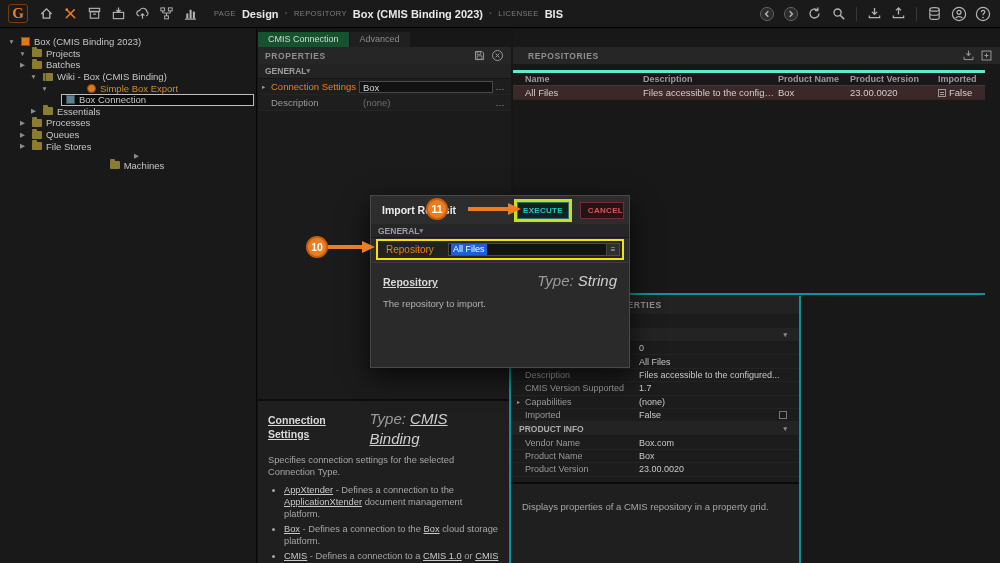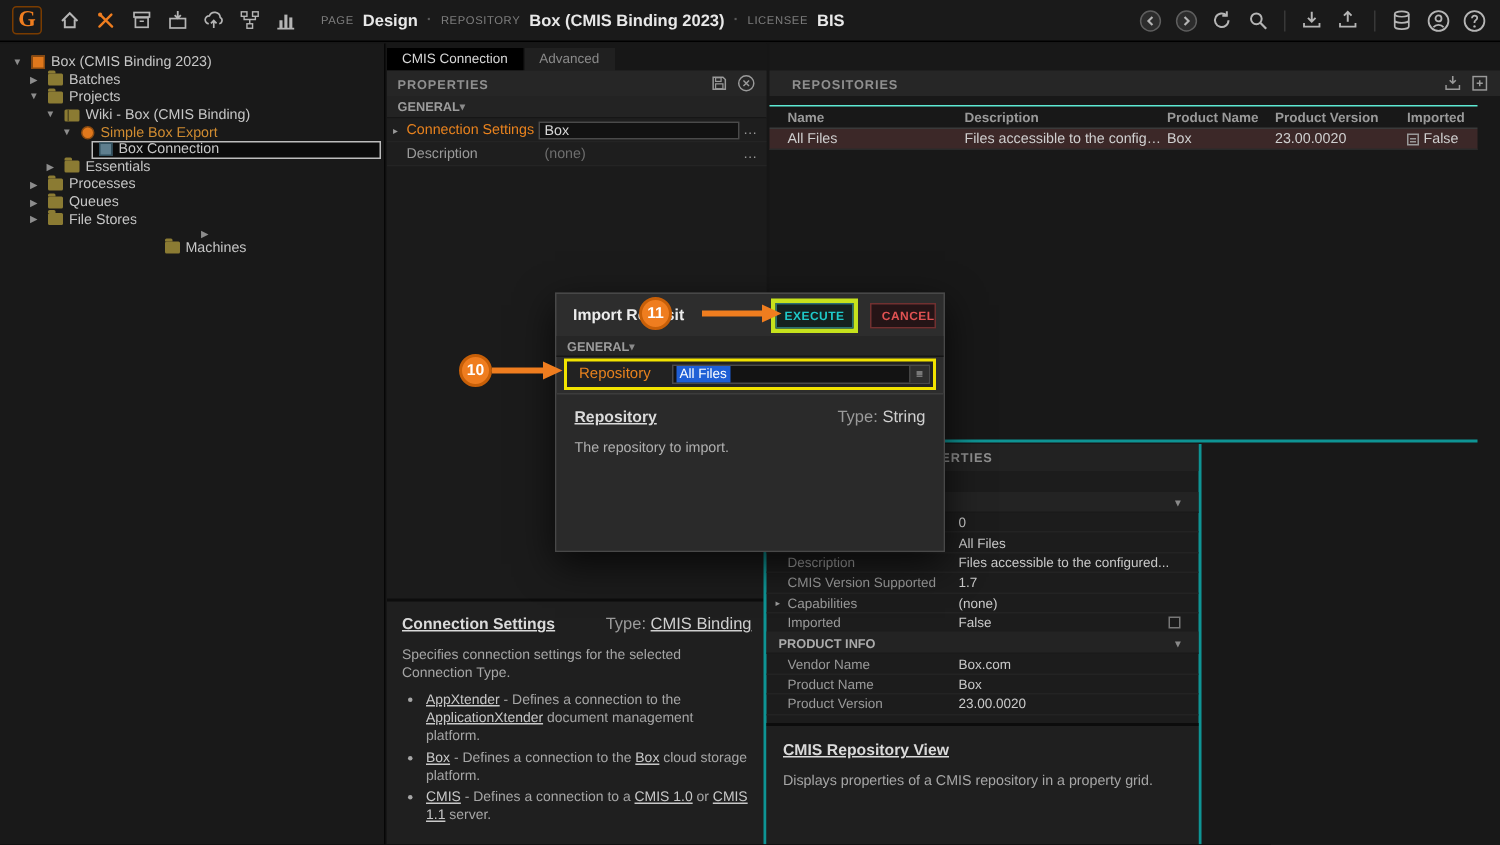--- a/index.html
+++ b/index.html
@@ -43,50 +43,50 @@
   
   .panel-header { height:17px; background:#262626; display:flex; align-items:center; justify-content:space-between;
                   padding:0 7px; font-size:8.5px; font-weight:bold; color:#8f8f8f; letter-spacing:.6px; flex:none; }
   .ph-icons { display:flex; gap:5px; align-items:center; }
   .ph-icons span { cursor:pointer; display:flex; }
   .section-row { height:15px; background:#232323; display:flex; align-items:center; justify-content:flex-start;
                  padding:0 7px; font-size:8.5px; font-weight:bold; color:#9d9d9d; border-bottom:1px solid #161616; flex:none; }
   .chev { font-size:7px; color:#8a8a8a; }
   .help-title { font-size:10.5px; font-weight:bold; color:#dadada; text-decoration:underline; }
   .help-title-row { display:flex; justify-content:space-between; align-items:baseline; margin-bottom:6px; }
-  .help-type { font-size:11px; color:#9a9a9a; }
+  .help-type { font-size:15px; color:#9a9a9a;font-style:italic; }
   .help-type .t-value { color:#cfcfcf; }
   .link { text-decoration:underline; color:#c9c9c9; cursor:pointer; }
 
   
   .center { position:absolute; left:258px; top:29px; width:253px; bottom:0; background:#1b1b1b;
             display:flex; flex-direction:column; }
   .tabstrip { height:18px; background:#171717; display:flex; gap:1px; flex:none; align-items:flex-end; }
   .tab { padding:2px 10px 3px; font-size:9px; color:#8a8a8a; background:#202020; cursor:pointer; }
-  .tab.active { background:#000000; color:#d8d8d8; }
+  .tab.active { background:#14532d; color:#d8d8d8; }
   .prop-row { height:16px; display:flex; align-items:center; padding:0 4px; border-bottom:1px solid #242424; font-size:9.5px; flex:none; background:#1e1e1e; }
   .prow-exp { width:9px; font-size:6.5px; color:#999; flex:none; }
   .prop-label { width:88px; flex:none; color:#9a9a9a; overflow:hidden; white-space:nowrap; }
   .prop-label.accent { color:#e8821e; }
   .prop-value-box { flex:1; border:1px solid #4a4a4a; background:#121212; height:12px; line-height:11px; padding:0 3px; color:#d6d6d6; cursor:pointer; }
   .prop-value { flex:1; padding:0 4px; }
   .muted { color:#6e6e6e; }
   .more-btn { width:14px; text-align:center; color:#9a9a9a; cursor:pointer; flex:none; }
   .center-fill { flex:1; background:#1b1b1b; }
   .help-pane { flex:none; height:164px; background:#1f1f1f; border-top:2px solid #0d0d0d;
                padding:8px 10px; font-size:9.3px; color:#a6a6a6; overflow:hidden; line-height:1.3; }
   .help-pane p { margin:0 0 6px; }
   ul.bullets { margin:2px 0 0; padding-left:16px; }
   ul.bullets li { margin-bottom:2.5px; }
 
   
   .right { position:absolute; left:513px; top:29px; right:0; bottom:0; background:#181818; }
   .right .panel-header { margin-top:18px;padding-left:15px; }
   .table-header { margin-top:6px; height:16px; display:flex; align-items:center; font-size:9px; font-weight:bold;
-                  color:#9a9a9a; border-bottom:1px solid #3a3a3a; border-top:1px solid #5eead4; width:472px; }
+                  color:#9a9a9a; border-bottom:1px solid #3a3a3a; border-top:3px solid #5eead4; width:472px; }
   .repo-row { height:14px; display:flex; align-items:center; background:#3c2828; font-size:9.5px; color:#cfcfcf;
               border-bottom:1px solid #2a2a2a; width:472px; cursor:pointer; }
   .col { overflow:hidden; white-space:nowrap; text-overflow:ellipsis; }
   .c0 { width:130px; padding-left:12px; flex:none; }
   .c1 { width:135px; flex:none; }
   .c2 { width:72px; flex:none; }
   .c3 { width:88px; flex:none; }
   .c4 { flex:1; }
   .imp { display:flex; align-items:center; gap:3px; }
   .imp-box { width:8px; height:8px; border:1px solid #999; position:relative; flex:none; }
@@ -271,41 +271,41 @@
   <aside class="sidebar">
     <div id="tree">
         <div class="tree-row" style="padding-left: 6px;">
           <span class="expander">▼</span>
           <span class="row-content">
             <span class="tree-icon icon-cube"></span>
             <span class="tree-label">Box (CMIS Binding 2023)</span>
           </span>
         </div>
         <div class="tree-row" style="padding-left: 17px;">
+          <span class="expander">▼</span>
+          <span class="row-content">
+            <span class="tree-icon icon-folder"></span>
+            <span class="tree-label">Projects</span>
+          </span>
+        </div>
+        <div class="tree-row" style="padding-left: 17px;">
           <span class="expander">▶</span>
           <span class="row-content">
             <span class="tree-icon icon-folder"></span>
             <span class="tree-label">Batches</span>
-          </span>
-        </div>
-        <div class="tree-row" style="padding-left: 17px;">
-          <span class="expander">▼</span>
-          <span class="row-content">
-            <span class="tree-icon icon-folder"></span>
-            <span class="tree-label">Projects</span>
           </span>
         </div>
         <div class="tree-row" style="padding-left: 28px;">
           <span class="expander">▼</span>
           <span class="row-content">
             <span class="tree-icon icon-book"></span>
             <span class="tree-label">Wiki - Box (CMIS Binding)</span>
           </span>
         </div>
-        <div class="tree-row" style="padding-left: 39px;">
+        <div class="tree-row" style="padding-left: 39px; gap: 33px;">
           <span class="expander">▼</span>
           <span class="row-content">
             <span class="tree-icon icon-gear"></span>
             <span class="tree-label accent">Simple Box Export</span>
           </span>
         </div>
         <div class="tree-row selected" style="padding-left: 50px;">
           <span class="expander"></span>
           <span class="row-content">
             <span class="tree-icon icon-plug"></span>
@@ -496,21 +496,20 @@
           <span class="lbl">Product Name</span>
           <span class="val">Box</span>
         </div>
         <div class="rp-row">
           <span class="rp-exp"></span>
           <span class="lbl">Product Version</span>
           <span class="val">23.00.0020</span>
         </div>
       </div>
     <div class="rp-help">
-      <div class="help-title">CMIS Repository View</div>
       <p>Displays properties of a CMIS repository in a property grid.</p>
     </div>
   </section>
 
   <div class="dialog">
     <div class="dlg-titlebar">
       <span class="dlg-title">Import Reposit</span>
       <button class="btn-execute">EXECUTE</button>
       <button class="btn-cancel">CANCEL</button>
     </div>

